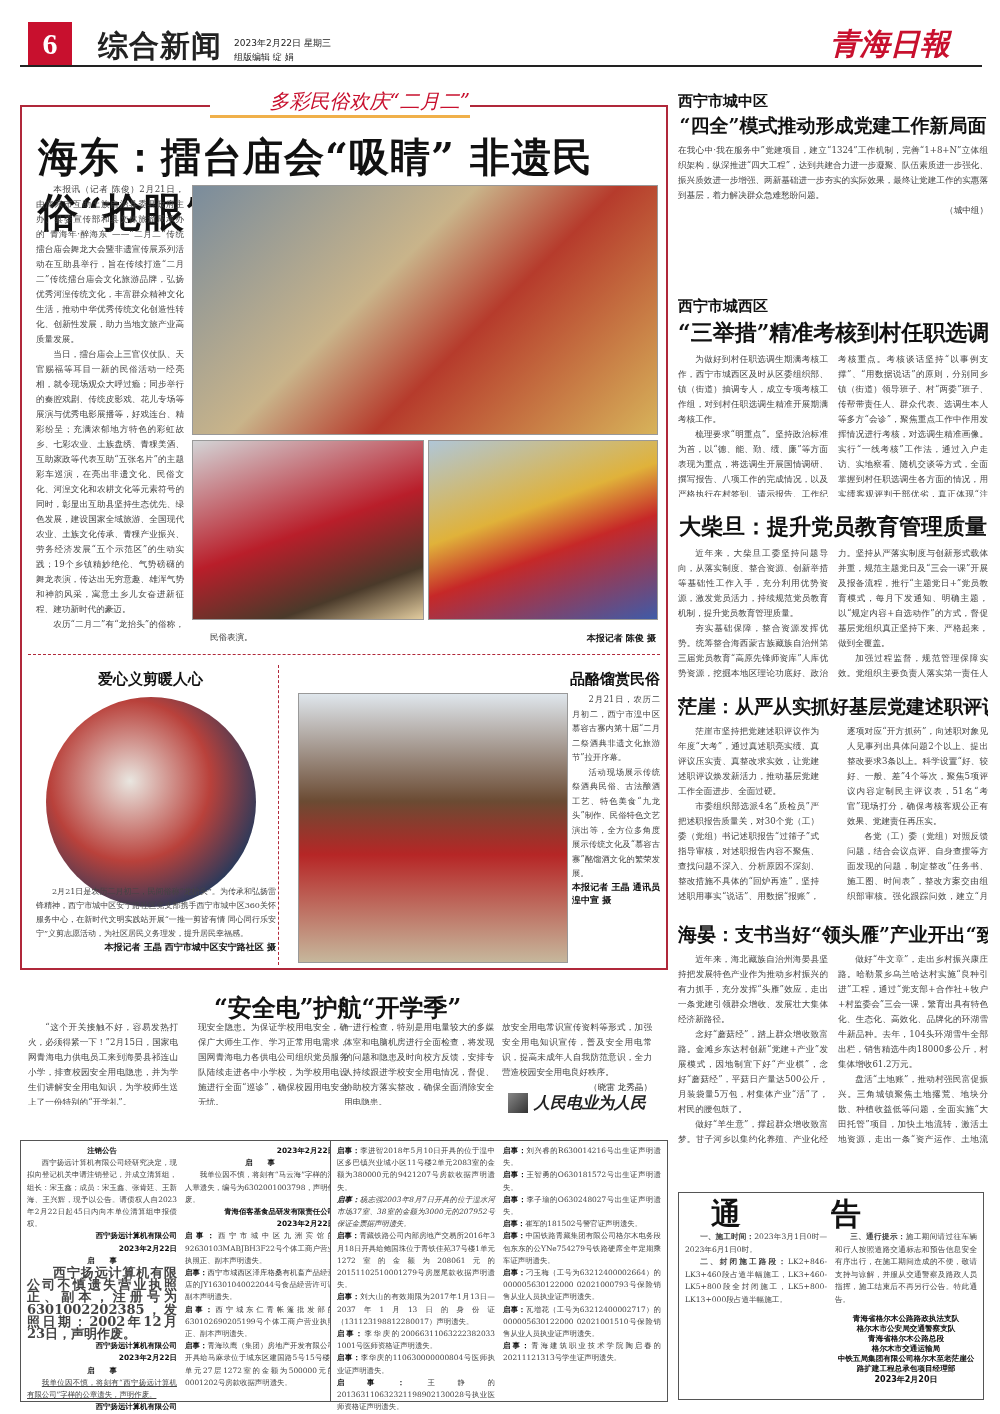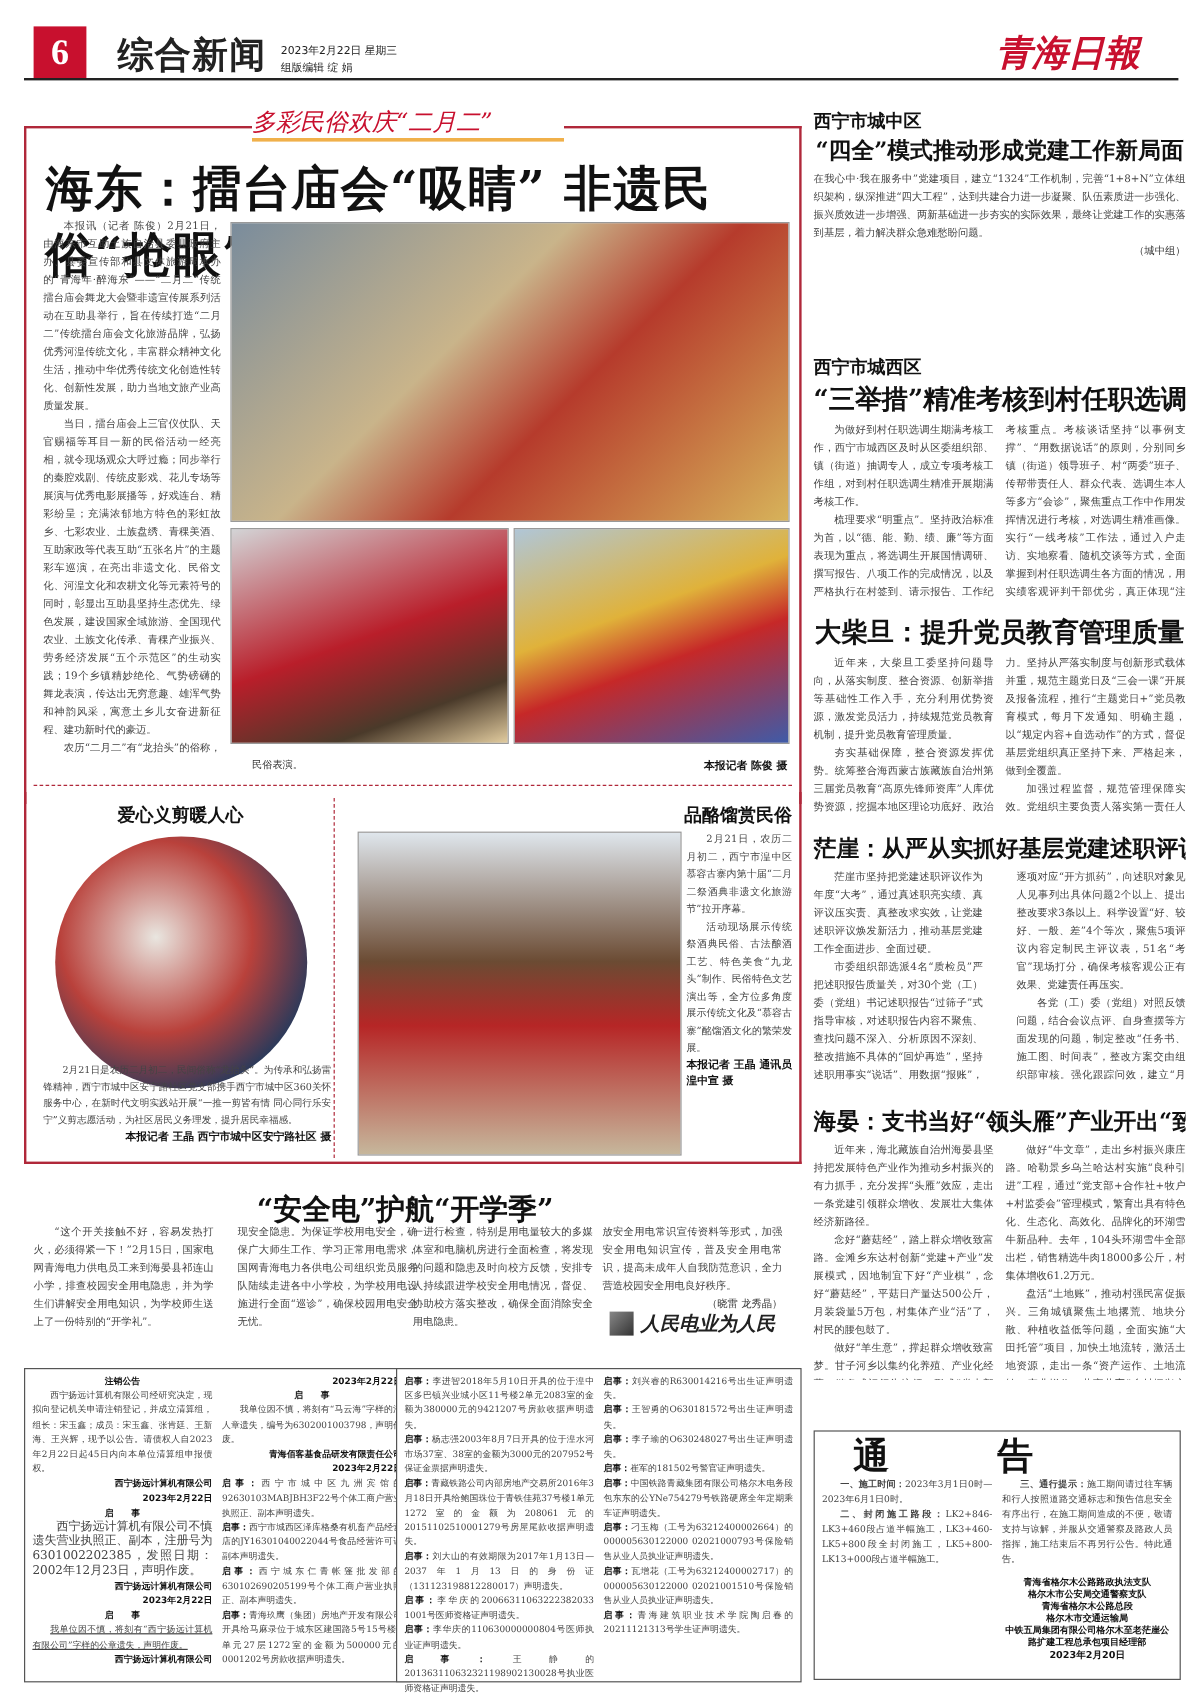--- a/index.html
+++ b/index.html
@@ -5,21 +5,21 @@
 *{box-sizing:border-box;margin:0;padding:0}
 body{width:1000px;height:1414px;background:#fff;font-family:"DejaVu Serif","Liberation Serif",serif;color:#333;position:relative;overflow:hidden}
 .abs{position:absolute}
 .hd-num{left:28px;top:22px;width:44px;height:44px;background:#c8102e;color:#fff;font:bold 30px "Liberation Serif",serif;text-align:center;line-height:44px}
 .hd-sec{left:98px;top:26px;font:bold 30px "DejaVu Sans",sans-serif;color:#222;letter-spacing:1px}
 .hd-meta{left:234px;top:36px;font:9px "DejaVu Sans",sans-serif;color:#222;line-height:14px}
 .hd-logo{right:50px;top:24px;font:italic bold 30px "DejaVu Serif",serif;color:#c8102e}
 .hd-rule{left:20px;top:65px;width:962px;height:2px;background:#222}
 .lframe{left:20px;top:105px;width:648px;height:565px;border:2px solid #b0283a;border-bottom:none}
 .lframe2{left:20px;top:660px;width:648px;height:310px;border:2px solid #b0283a;border-top:none}
-.kicker{left:210px;top:88px;width:260px;height:30px;background:#fff;text-align:left;font:italic 20px "DejaVu Serif",serif;color:#c8102e;border-bottom:3px solid #f0b04a}
+.kicker{left:210px;top:88px;width:260px;height:30px;background:#fff;text-align:right;font:italic 20px "DejaVu Serif",serif;color:#c8102e;border-bottom:3px solid #f0b04a}
 .mainhl{left:38px;top:130px;width:620px;font:bold 40px "DejaVu Serif",serif;color:#111;letter-spacing:1px}
 .body{font-size:8.6px;line-height:15px;color:#444;text-align:justify}
 .body p{text-indent:2em}
 .photo{background:linear-gradient(135deg,#7a8c9c,#c9b48a 40%,#b63b2c 60%,#d7b35a);border:1px solid #999}
 .photo2{background:linear-gradient(160deg,#d3d4d6,#b91e2a 50%,#4a3a2a 80%,#e2cc9f)}
 .photo3{background:linear-gradient(160deg,#b0c6d7,#e0b23a 40%,#c62828 60%,#3f5ba8)}
 .circle{border-radius:50%;background:radial-gradient(circle at 40% 40%,#e9e6e0,#b9413b 45%,#2e3a5a 75%,#a7a7a7)}
 .caption{font-size:8.5px;color:#333}
 .credit{font:bold 9px "DejaVu Sans",sans-serif;color:#111}
 .dash-h{border-top:1.5px dashed #b0283a}
@@ -106,21 +106,21 @@
   <span style="font:italic bold 16px 'DejaVu Serif',serif;color:#222">人民电业为人民</span>
 </div>
 
 <div class="abs box notice" style="left:20px;top:1140px;width:322px;height:262px;padding:4px 6px;display:flex;gap:8px">
   <div id="cl1" style="flex:1">
       <div class="ttl" style="font-size: 7.4px; line-height: 12.2px;">注销公告</div>
       <div style="text-indent: 2em; font-size: 7.4px; line-height: 12.2px;">西宁扬远计算机有限公司经研究决定，现拟向登记机关申请注销登记，并成立清算组，组长：宋玉鑫；成员：宋玉鑫、张肯廷、王新海、王兴辉，现予以公告。请债权人自2023年2月22日起45日内向本单位清算组申报债权。</div>
       <div class="org" style="font-size: 7.4px; line-height: 12.2px;">西宁扬远计算机有限公司</div>
       <div class="org" style="font-size: 7.4px; line-height: 12.2px;">2023年2月22日</div>
       <div class="ttl" style="font-size: 7.4px; line-height: 12.2px;">启　　事</div>
-      <div style="text-indent: 2em; font-size: 10px; line-height: 12.2px;">西宁扬远计算机有限公司不慎遗失营业执照正、副本，注册号为6301002202385，发照日期：2002年12月23日，声明作废。</div>
+      <div style="text-indent: 2em; font-size: 13px; line-height: 12.2px; font-weight: bold;">西宁扬远计算机有限公司不慎遗失营业执照正、副本，注册号为6301002202385，发照日期：2002年12月23日，声明作废。</div>
       <div class="org" style="font-size: 7.4px; line-height: 12.2px;">西宁扬远计算机有限公司</div>
       <div class="org" style="font-size: 7.4px; line-height: 12.2px;">2023年2月22日</div>
       <div class="ttl" style="font-size: 7.4px; line-height: 12.2px;">启　　事</div>
       <div style="text-indent: 2em; font-size: 7.4px; line-height: 12.2px; text-decoration: underline;">我单位因不慎，将刻有“西宁扬远计算机有限公司”字样的公章遗失，声明作废。</div>
       <div class="org" style="font-size: 7.4px; line-height: 12.2px;">西宁扬远计算机有限公司</div>
     </div>
   <div id="cl2" style="flex:1">
       <div class="org" style="font-size: 7.4px; line-height: 12.2px;">2023年2月22日</div>
       <div class="ttl" style="font-size: 7.4px; line-height: 12.2px;">启　　事</div>
       <div style="text-indent: 2em; font-size: 7.4px; line-height: 12.2px;">我单位因不慎，将刻有“马云海”字样的法人章遗失，编号为6302001003798，声明作废。</div>
@@ -129,21 +129,21 @@
       <div style="font-size: 7.4px; line-height: 12.2px;"><b style="color:#111">启事：</b><span>西宁市城中区九洲宾馆的92630103MABJBH3F22号个体工商户营业执照正、副本声明遗失。</span></div>
       <div style="font-size: 7.4px; line-height: 12.2px;"><b style="color:#111">启事：</b><span>西宁市城西区泽库格桑有机畜产品经营店的JY16301040022044号食品经营许可证副本声明遗失。</span></div>
       <div style="font-size: 7.4px; line-height: 12.2px;"><b style="color:#111">启事：</b><span>西宁城东仁青帐篷批发部的630102690205199号个体工商户营业执照正、副本声明遗失。</span></div>
       <div style="font-size: 7.4px; line-height: 12.2px;"><b style="color:#111">启事：</b><span>青海玖鹰（集团）房地产开发有限公司开具给马麻录位于城东区建国路5号15号楼1单元27层1272室的金额为500000元的0001202号房款收据声明遗失。</span></div>
     </div>
 </div>
 
 <div class="abs box notice" style="left:330px;top:1140px;width:338px;height:262px;padding:4px 6px;display:flex;gap:8px;background:#fff">
   <div id="cl3" style="flex:1">
       <div style="font-size: 7.4px; line-height: 12.2px;"><b style="color:#111">启事：</b><span>李进智2018年5月10日开具的位于湟中区多巴镇兴业城小区11号楼2单元2083室的金额为380000元的9421207号房款收据声明遗失。</span></div>
-      <div style="font-size: 7.4px; line-height: 12.2px;"><b style="color:#111">启事：</b><span>杨志强2003年8月7日开具的位于湟水河市场37室、38室的金额为3000元的207952号保证金票据声明遗失。</span></div>
+      <div style="font-size: 7.4px; line-height: 12.2px; font-style: italic;"><b style="color:#111">启事：</b><span>杨志强2003年8月7日开具的位于湟水河市场37室、38室的金额为3000元的207952号保证金票据声明遗失。</span></div>
       <div style="font-size: 7.4px; line-height: 12.2px;"><b style="color:#111">启事：</b><span>青藏铁路公司内部房地产交易所2016年3月18日开具给鲍国珠位于青铁佳苑37号楼1单元1272室的金额为208061元的20151102510001279号房屋尾款收据声明遗失。</span></div>
       <div style="font-size: 7.4px; line-height: 12.2px;"><b style="color:#111">启事：</b><span>刘大山的有效期限为2017年1月13日—2037年1月13日的身份证（131123198812280017）声明遗失。</span></div>
       <div style="font-size: 7.4px; line-height: 12.2px;"><b style="color:#111">启事：</b><span>李华庆的20066311063222382033 1001号医师资格证声明遗失。</span></div>
       <div style="font-size: 7.4px; line-height: 12.2px;"><b style="color:#111">启事：</b><span>李华庆的110630000000804号医师执业证声明遗失。</span></div>
       <div style="font-size: 7.4px; line-height: 12.2px;"><b style="color:#111">启事：</b><span>王静的201363110632321198902130028号执业医师资格证声明遗失。</span></div>
     </div>
   <div id="cl4" style="flex:1">
       <div style="font-size: 7.4px; line-height: 12.2px;"><b style="color:#111">启事：</b><span>刘兴睿的R630014216号出生证声明遗失。</span></div>
       <div style="font-size: 7.4px; line-height: 12.2px;"><b style="color:#111">启事：</b><span>王智勇的O630181572号出生证声明遗失。</span></div>
       <div style="font-size: 7.4px; line-height: 12.2px;"><b style="color:#111">启事：</b><span>李子瑜的O630248027号出生证声明遗失。</span></div>
@@ -207,21 +207,21 @@
     </div>
     <div style="position: absolute; left: 0px; top: 828px; width: 310px; height: 230px; overflow: hidden;">
       <div class="rhl" style="font-size:19px;margin:2px 0 4px;text-align:center">海晏：支书当好“领头雁”产业开出“致富花”</div>
       <div style="display:flex;gap:10px" class="body">
         <div style="flex:1">
           <p>近年来，海北藏族自治州海晏县坚持把发展特色产业作为推动乡村振兴的有力抓手，充分发挥“头雁”效应，走出一条党建引领群众增收、发展壮大集体经济新路径。</p>
           <p>念好“蘑菇经”，踏上群众增收致富路。金滩乡东达村创新“党建+产业”发展模式，因地制宜下好“产业棋”，念好“蘑菇经”，平菇日产量达500公斤，月装袋量5万包，村集体产业“活”了，村民的腰包鼓了。</p>
           <p>做好“羊生意”，撑起群众增收致富梦。甘子河乡以集约化养殖、产业化经营、链条式运行为统领，形成“党支部+合作社+牧户”的羊产业发展模式，村集体收入达到46.64万元，群众走上了持续增收致富的“羊”光大道。</p>
         </div>
         <div style="flex:1">
-          <p style="text-indent:2em">做好“牛文章”，走出乡村振兴康庄路。哈勒景乡乌兰哈达村实施“良种引进”工程，通过“党支部+合作社+牧户+村监委会”管理模式，繁育出具有特色化、生态化、高效化、品牌化的环湖雪牛新品种。去年，104头环湖雪牛全部出栏，销售精选牛肉18000多公斤，村集体增收61.2万元。</p>
+          <p style="text-indent:2em">做好“牛文章”，走出乡村振兴康庄路。哈勒景乡乌兰哈达村实施“良种引进”工程，通过“党支部+合作社+牧户+村监委会”三会一课，繁育出具有特色化、生态化、高效化、品牌化的环湖雪牛新品种。去年，104头环湖雪牛全部出栏，销售精选牛肉18000多公斤，村集体增收61.2万元。</p>
           <p>盘活“土地账”，推动村强民富促振兴。三角城镇聚焦土地撂荒、地块分散、种植收益低等问题，全面实施“大田托管”项目，加快土地流转，激活土地资源，走出一条“资产运作、土地流转、产业增收、共商共享”乡村振兴之路。去年，集约耕地420多公顷，村集体经济收入达到了41.04万元。</p>
         </div>
       </div>
     </div>
   </div>
 
 <div class="abs box notice" style="left:678px;top:1192px;width:306px;height:208px;padding:4px 6px">
   <div class="tonggao" style="font-size:30px;letter-spacing:90px;line-height:34px">通告</div>
   <div style="display:flex;gap:8px">
     <div style="flex:1;font-size:7.6px;line-height:12.5px">

